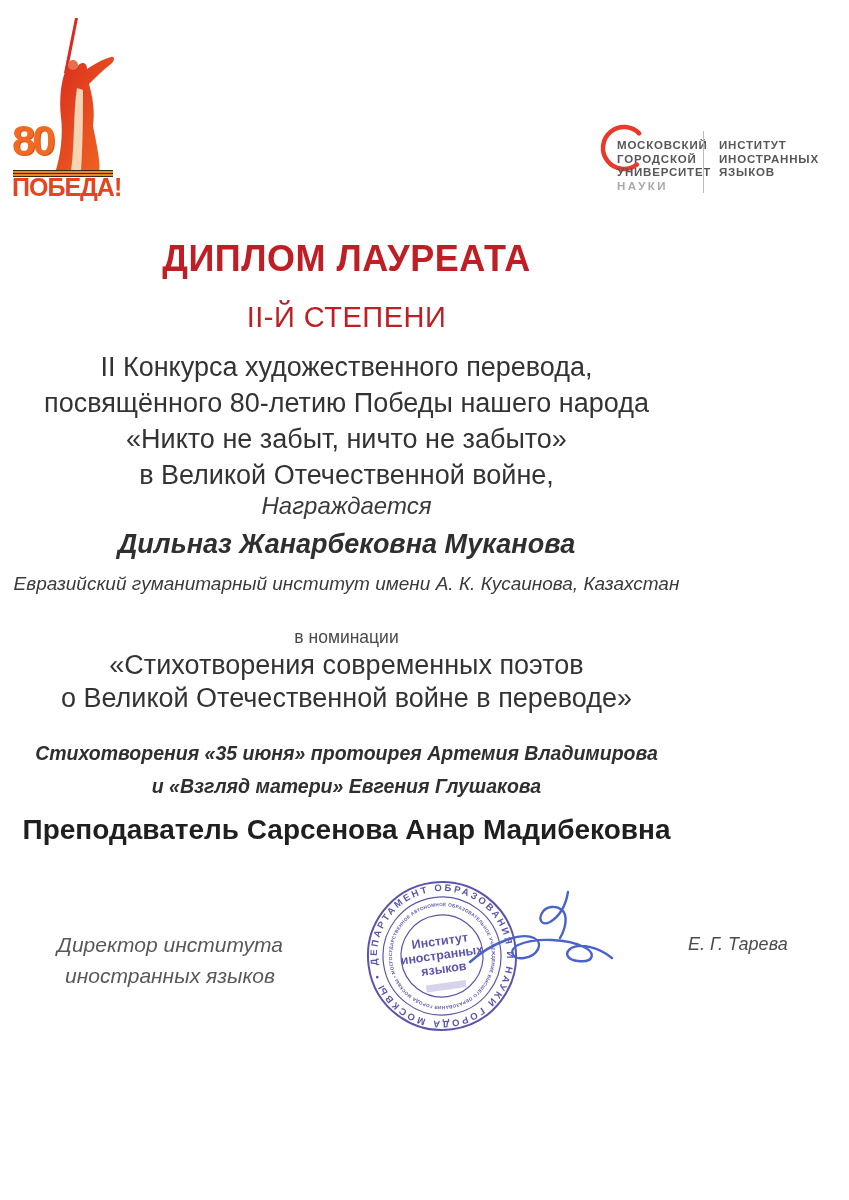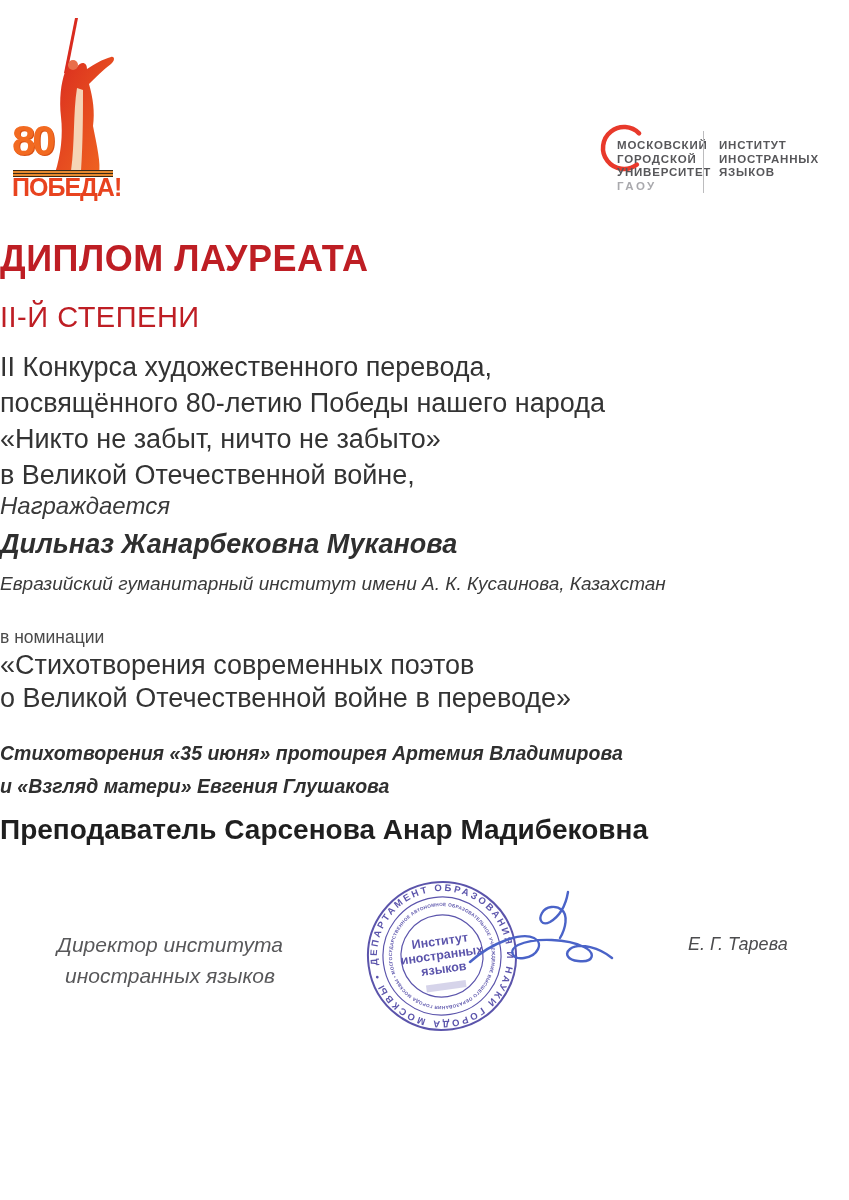--- a/index.html
+++ b/index.html
@@ -2,21 +2,21 @@
 <html><head>
 <meta charset="utf-8">
 <style>
   html,body{margin:0;padding:0;background:#ffffff;}
   .page{
     position:relative;width:849px;height:1200px;margin:0 auto;
     background:#ffffff;overflow:hidden;
     font-family:"Liberation Sans",sans-serif;color:#3a3a3a;
   }
   .abs{position:absolute;}
-  .cline{position:absolute;left:0;width:693px;}
+  .cline{position:absolute;left:0;width:693px;text-align:center;}
 
   
   .logo80{left:10px;top:8px;width:130px;height:192px;}
   .logo80-num{
     left:2px;top:112px;font-size:42px;line-height:1;font-weight:700;
     letter-spacing:-3px;color:#f26a21;
     text-shadow:1px 1px 0 #d94f14;
   }
   .logo80-ribbon{
     left:3px;top:162px;width:100px;height:7px;
@@ -83,21 +83,21 @@
     <div class="abs logo80-slogan">ПОБЕДА!</div>
   </div>
 
   <svg class="abs unilogo-arc" viewBox="0 0 52 52">
     <circle cx="26" cy="26" r="21" fill="none" stroke="#e8392b" stroke-width="4.5" stroke-linecap="round" stroke-dasharray="96 36" transform="rotate(52 26 26)"></circle>
   </svg>
   <div class="abs unilogo-text">
     <div>МОСКОВСКИЙ</div>
     <div>ГОРОДСКОЙ</div>
     <div>УНИВЕРСИТЕТ</div>
-    <div class="unilogo-abbr">ГАОУ</div>
+    <div class="unilogo-abbr">НАУКИ</div>
   </div>
   <div class="abs unilogo-divider"></div>
   <div class="abs instlogo-text">
     <div>ИНСТИТУТ</div>
     <div>ИНОСТРАННЫХ</div>
     <div>ЯЗЫКОВ</div>
   </div>
 
   <div class="cline title">ДИПЛОМ ЛАУРЕАТА</div>
   <div class="cline degree">II-Й СТЕПЕНИ</div>

